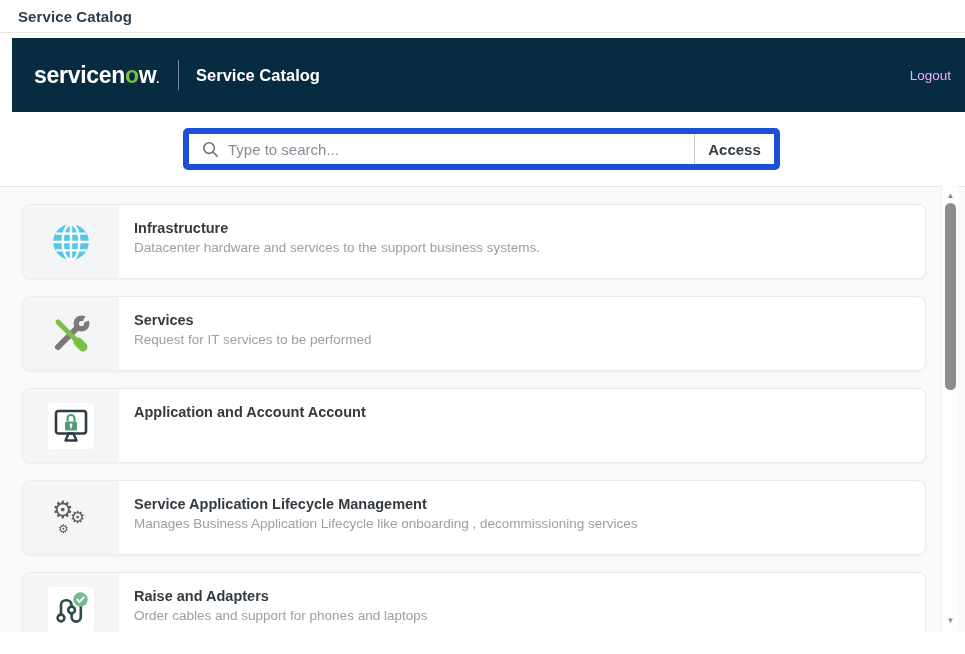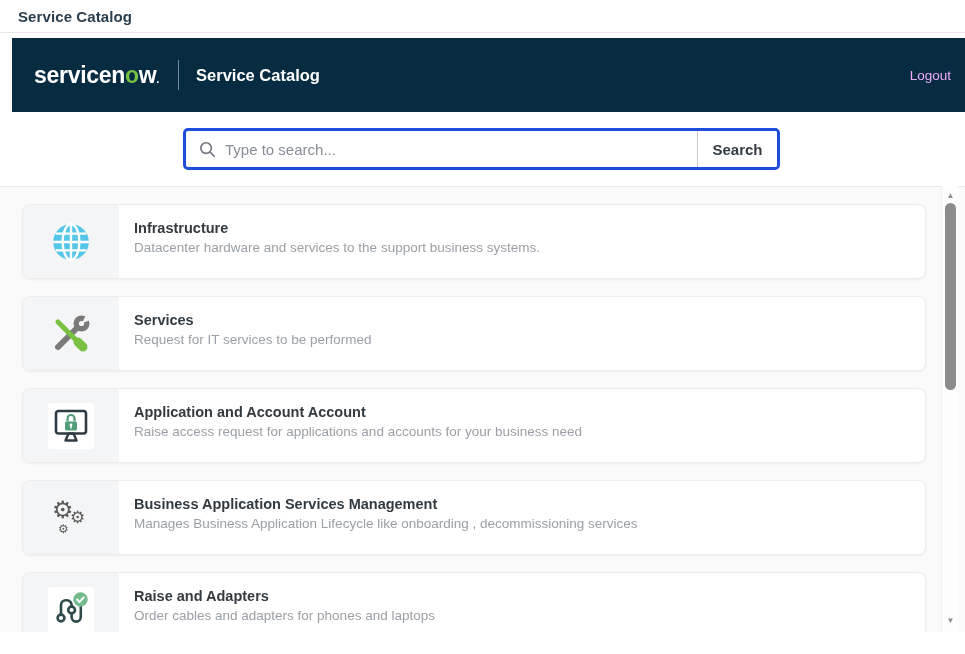--- a/index.html
+++ b/index.html
@@ -17,21 +17,21 @@
   .logo { font-size: 23px; font-weight: bold; color: #ffffff; letter-spacing: -0.3px; white-space: nowrap; }
   .logo .logo-o { color: #76c043; }
   .logo .logo-dot { font-size: 11px; vertical-align: baseline; }
   .nav-divider { width: 1px; height: 30px; background: rgba(255,255,255,0.45); margin: 0 17px 0 19px; }
   .nav-title { font-size: 16.5px; font-weight: bold; color: #ffffff; }
   .logout { margin-left: auto; font-size: 13.5px; color: #f0abfc; cursor: pointer; }
 
   
   .search-row { position: absolute; top: 112px; left: 0; width: 965px; height: 74px; background: #fff; }
   .search-box { position: absolute; left: 183px; top: 16px; width: 597px; height: 42px;
-                display: flex; border: 3px solid #1d4ed8; border-radius: 5px; background: #fff; overflow: hidden; }
+                display: flex; border: 6px solid #1d4ed8; border-radius: 5px; background: #fff; overflow: hidden; }
   .search-input-wrap { flex: 1; display: flex; align-items: center; padding-left: 13px; }
   .search-input-wrap svg { flex: 0 0 auto; margin-right: 9px; }
   .search-input { border: none; outline: none; flex: 1; font-size: 15px; color: #3a4049;
                   font-family: "Liberation Sans", sans-serif; height: 100%; background: transparent; }
   .search-input::placeholder { color: #878d96; }
   .search-btn { width: 80px; border: none; border-left: 1px solid #c8ccd2; background: #fff;
                 font-size: 15px; font-weight: bold; color: #333c45; cursor: pointer;
                 font-family: "Liberation Sans", sans-serif; }
 
   
@@ -80,21 +80,21 @@
 
 <div class="search-row">
   <div class="search-box">
     <div class="search-input-wrap">
       <svg width="17" height="17" viewBox="0 0 18 18">
         <circle cx="7.5" cy="7.5" r="5.6" fill="none" stroke="#70757d" stroke-width="1.7"></circle>
         <line x1="11.7" y1="11.7" x2="16" y2="16" stroke="#70757d" stroke-width="1.7" stroke-linecap="round"></line>
       </svg>
       <input class="search-input" type="text" placeholder="Type to search..." style="">
     </div>
-    <button class="search-btn">Search</button>
+    <button class="search-btn">Access</button>
   </div>
 </div>
 
 <div class="content">
 
   <div class="card" style="top:17px">
     <div class="card-icon">
       <svg width="42" height="42" viewBox="0 0 40 40">
         <circle cx="20" cy="20" r="17" fill="#55c6e8"></circle>
         <g stroke="#ffffff" stroke-width="2.3" fill="none">
@@ -137,34 +137,33 @@
           <path d="M14.5 34.5 h11 l-3 -7 h-5 z" fill="none" stroke="#2f3b44" stroke-width="2.4" stroke-linejoin="round"></path>
           <path d="M16.5 15.5 v-3 a3.5 3.5 0 0 1 7 0 v3" stroke="#4f9e79" stroke-width="2.2" fill="none"></path>
           <rect x="14" y="15.5" width="12" height="9" rx="1.6" fill="#4f9e79"></rect>
           <circle cx="20" cy="19" r="1.4" fill="#ffffff"></circle>
           <line x1="20" y1="19.8" x2="20" y2="22.4" stroke="#ffffff" stroke-width="1.4"></line>
         </svg>
       </div>
     </div>
     <div class="card-text">
       <div class="card-title">Application and Account Account</div>
-      <div class="card-desc">Raise access request for applications and accounts for your business need</div>
     </div>
   </div>
 
   <div class="card" style="top:293px">
     <div class="card-icon">
       <div class="gears-box">
         <span class="gear-lg">⚙</span>
         <span class="gear-md">⚙</span>
         <span class="gear-sm">⚙</span>
       </div>
     </div>
     <div class="card-text">
-      <div class="card-title">Business Application Services Management</div>
+      <div class="card-title">Service Application Lifecycle Management</div>
       <div class="card-desc">Manages Business Application Lifecycle like onboarding , decommissioning services</div>
     </div>
   </div>
 
   <div class="card" style="top:385px">
     <div class="card-icon">
       <div class="icon-tile">
         <svg width="38" height="38" viewBox="0 0 38 38">
           <g fill="none" stroke="#2f4a4a" stroke-width="2.6" stroke-linecap="round">
             <circle cx="9" cy="27" r="3.4"></circle>
@@ -172,21 +171,21 @@
             <circle cx="19.6" cy="19" r="3.4"></circle>
             <path d="M19.6 22.5 V26 a4.6 4.6 0 0 0 4.6 4.6 a4.6 4.6 0 0 0 4.6 -4.6 V12"></path>
           </g>
           <circle cx="28.5" cy="8.5" r="7.2" fill="#74ba8e"></circle>
           <path d="M25.2 8.5 l2.3 2.4 4.2 -4.5" stroke="#ffffff" stroke-width="2.1" fill="none" stroke-linecap="round" stroke-linejoin="round"></path>
         </svg>
       </div>
     </div>
     <div class="card-text">
       <div class="card-title">Raise and Adapters</div>
-      <div class="card-desc">Order cables and adapters for phones and laptops</div>
+      <div class="card-desc">Order cables and support for phones and laptops</div>
     </div>
   </div>
 
 </div>
 
 <div class="scroll-track">
   <div class="scroll-arrow up">▲</div>
   <div class="scroll-thumb"></div>
   <div class="scroll-arrow down">▼</div>
 </div>

